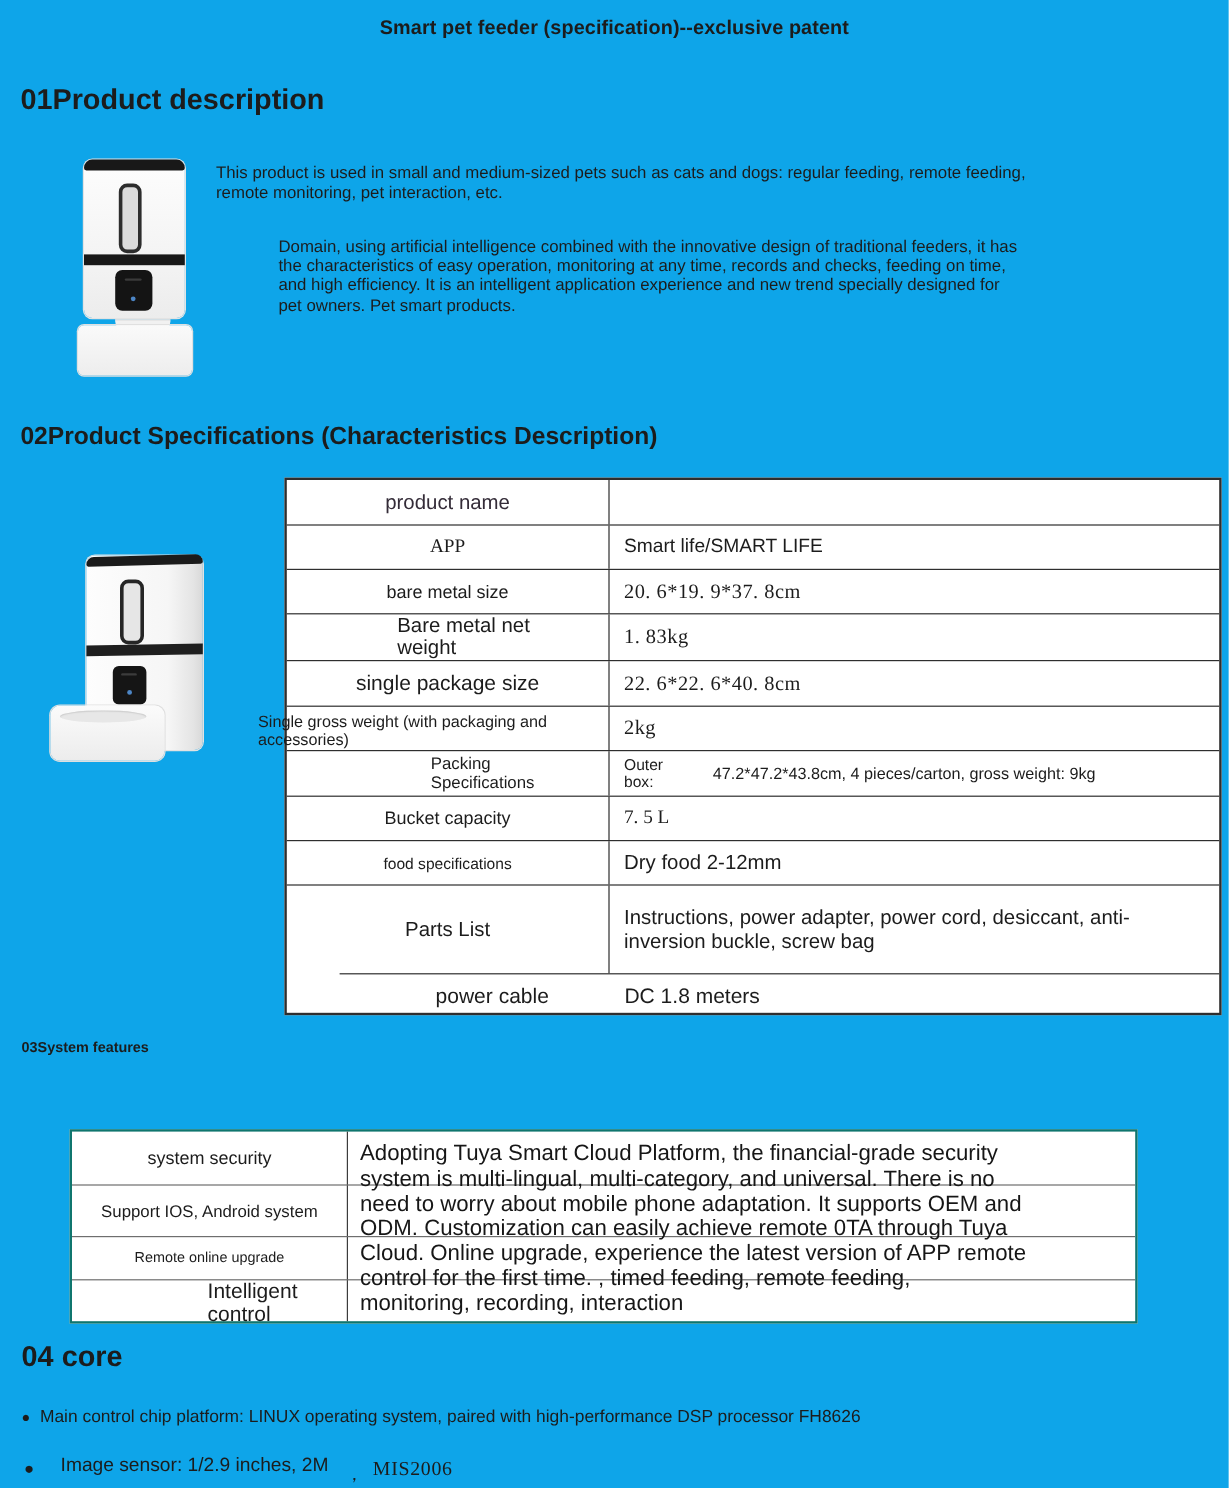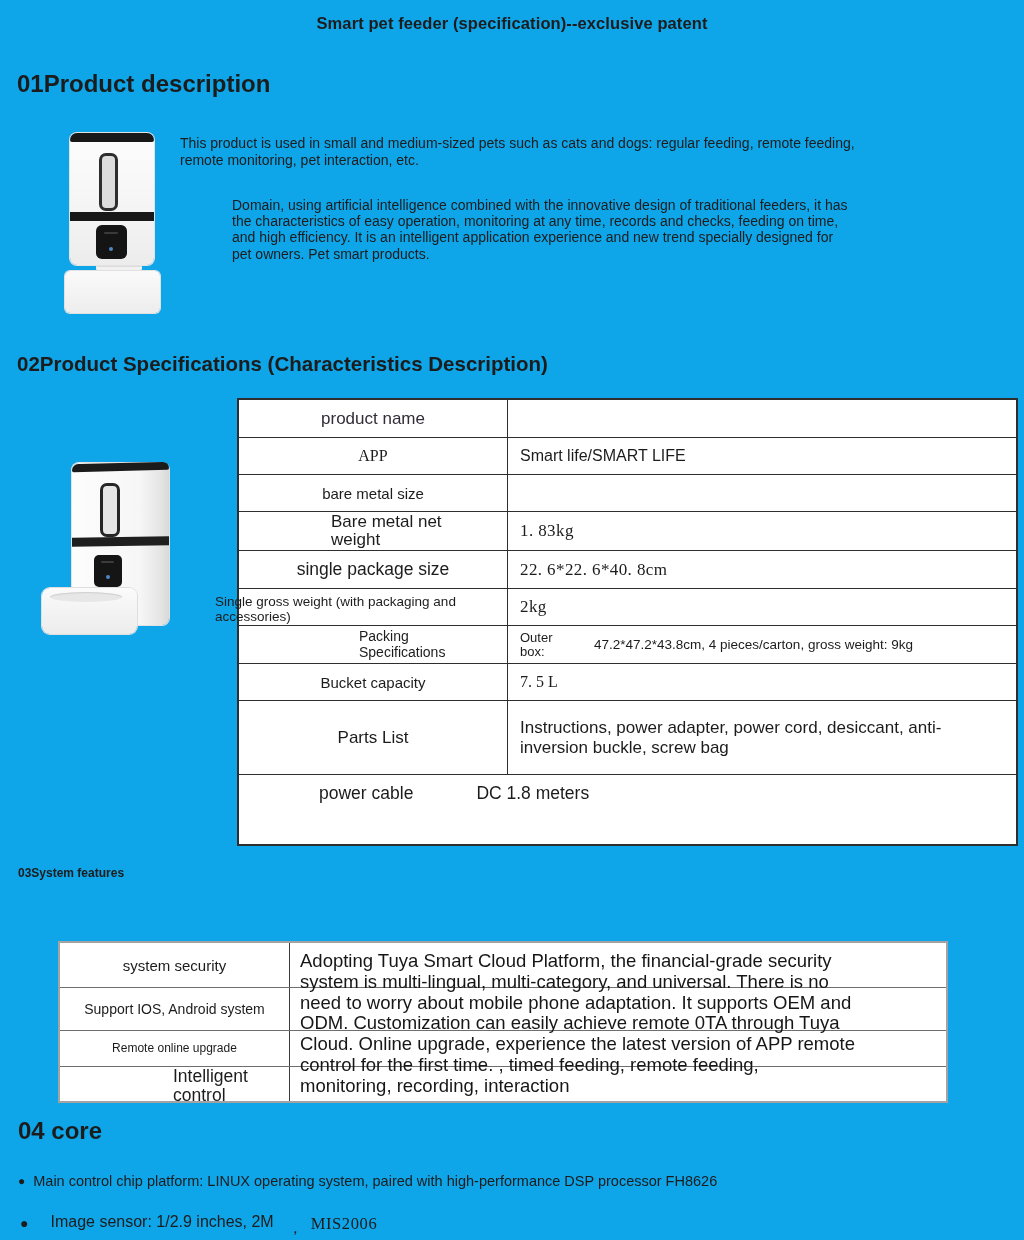--- a/index.html
+++ b/index.html
@@ -61,26 +61,26 @@
   .lbl-bucket{font-size:15px;}
   .lbl-food{font-size:13px;}
   .lbl-parts{font-size:17px;}
   .val-15{font-size:15px;}
   .val-16{font-size:16px;}
   .val-17{font-size:17px;}
   .val-serif{font-size:17px;letter-spacing:.4px;}
   .val-pack-prefix{font-size:13px;line-height:14px;width:60px;}
   .val-pack{font-size:13.5px;margin-left:14px;}
   .val-parts{font-size:17px;line-height:19.5px;}
-  .row-cable{display:flex;align-items:center;box-sizing:border-box;border-top:1.5px solid #2e2e2e;padding-left:80px;}
+  .row-cable{display:flex;align-items:center;box-sizing:border-box;border-top:1.5px solid #2e2e2e;padding-left:80px;margin-left:44px;}
   .cable-label{font-size:17.5px;}
   .cable-value{font-size:17.5px;margin-left:63px;}
 
   
-  .t2{left:58px;top:941px;width:890px;height:162px;border:2px solid #a3a3a3;box-sizing:border-box;background:#fff;}
+  .t2{left:58px;top:941px;width:890px;height:162px;border:2px solid #0f766e;box-sizing:border-box;background:#fff;}
   .t2-lcol{position:absolute;left:0;top:0;bottom:0;width:230px;border-right:1.5px solid #3c3c3c;box-sizing:border-box;}
   .t2-lcell{display:flex;align-items:center;justify-content:center;box-sizing:border-box;}
   .t2-divider{position:absolute;left:0;width:886px;height:1px;background:#6e6e6e;z-index:1;}
   .t2-right{position:absolute;left:232px;right:0;top:0;bottom:0;padding:8px 4px 0 8px;font-size:18.5px;line-height:20.8px;z-index:2;color:#161616;}
   .feat-security{font-size:15px;}
   .feat-ios{font-size:14px;}
   .feat-remote{font-size:12px;}
   .feat-intel{font-size:17.5px;line-height:19px;justify-content:flex-start;padding-left:113px;}
 
   
@@ -149,20 +149,23 @@
           <span class="lbl-app serif">APP</span>
         </div>
       <div class="vcell">
           <span class="val-16">Smart life/SMART LIFE</span>
         </div>
     </div>
     <div class="row" style="height:37px">
       <div class="lcell">
           <span class="lbl-bare">bare metal size</span>
         </div>
+      <div class="vcell">
+          <span class="val-serif serif">20. 6*19. 9*37. 8cm</span>
+        </div>
     </div>
     <div class="row" style="height:39px">
       <div class="lcell lstart">
           <span class="lbl-netw">Bare metal net weight</span>
         </div>
       <div class="vcell">
           <span class="val-serif serif">1. 83kg</span>
         </div>
     </div>
     <div class="row" style="height:38px">
@@ -192,20 +195,28 @@
 box:</span>
         <span class="val-pack">47.2*47.2*43.8cm, 4 pieces/carton, gross weight: 9kg</span>
       </div>
     </div>
     <div class="row" style="height:37px">
       <div class="lcell">
           <span class="lbl-bucket">Bucket capacity</span>
         </div>
       <div class="vcell">
           <span class="val-16 serif">7. 5 L</span>
+        </div>
+    </div>
+    <div class="row" style="height:37px">
+      <div class="lcell">
+          <span class="lbl-food">food specifications</span>
+        </div>
+      <div class="vcell">
+          <span class="val-17">Dry food 2-12mm</span>
         </div>
     </div>
     <div class="row" style="height:74px">
       <div class="lcell">
           <span class="lbl-parts">Parts List</span>
         </div>
       <div class="vcell">
           <span class="val-parts pre">Instructions, power adapter, power cord, desiccant, anti-
 inversion buckle, screw bag</span>
         </div>

